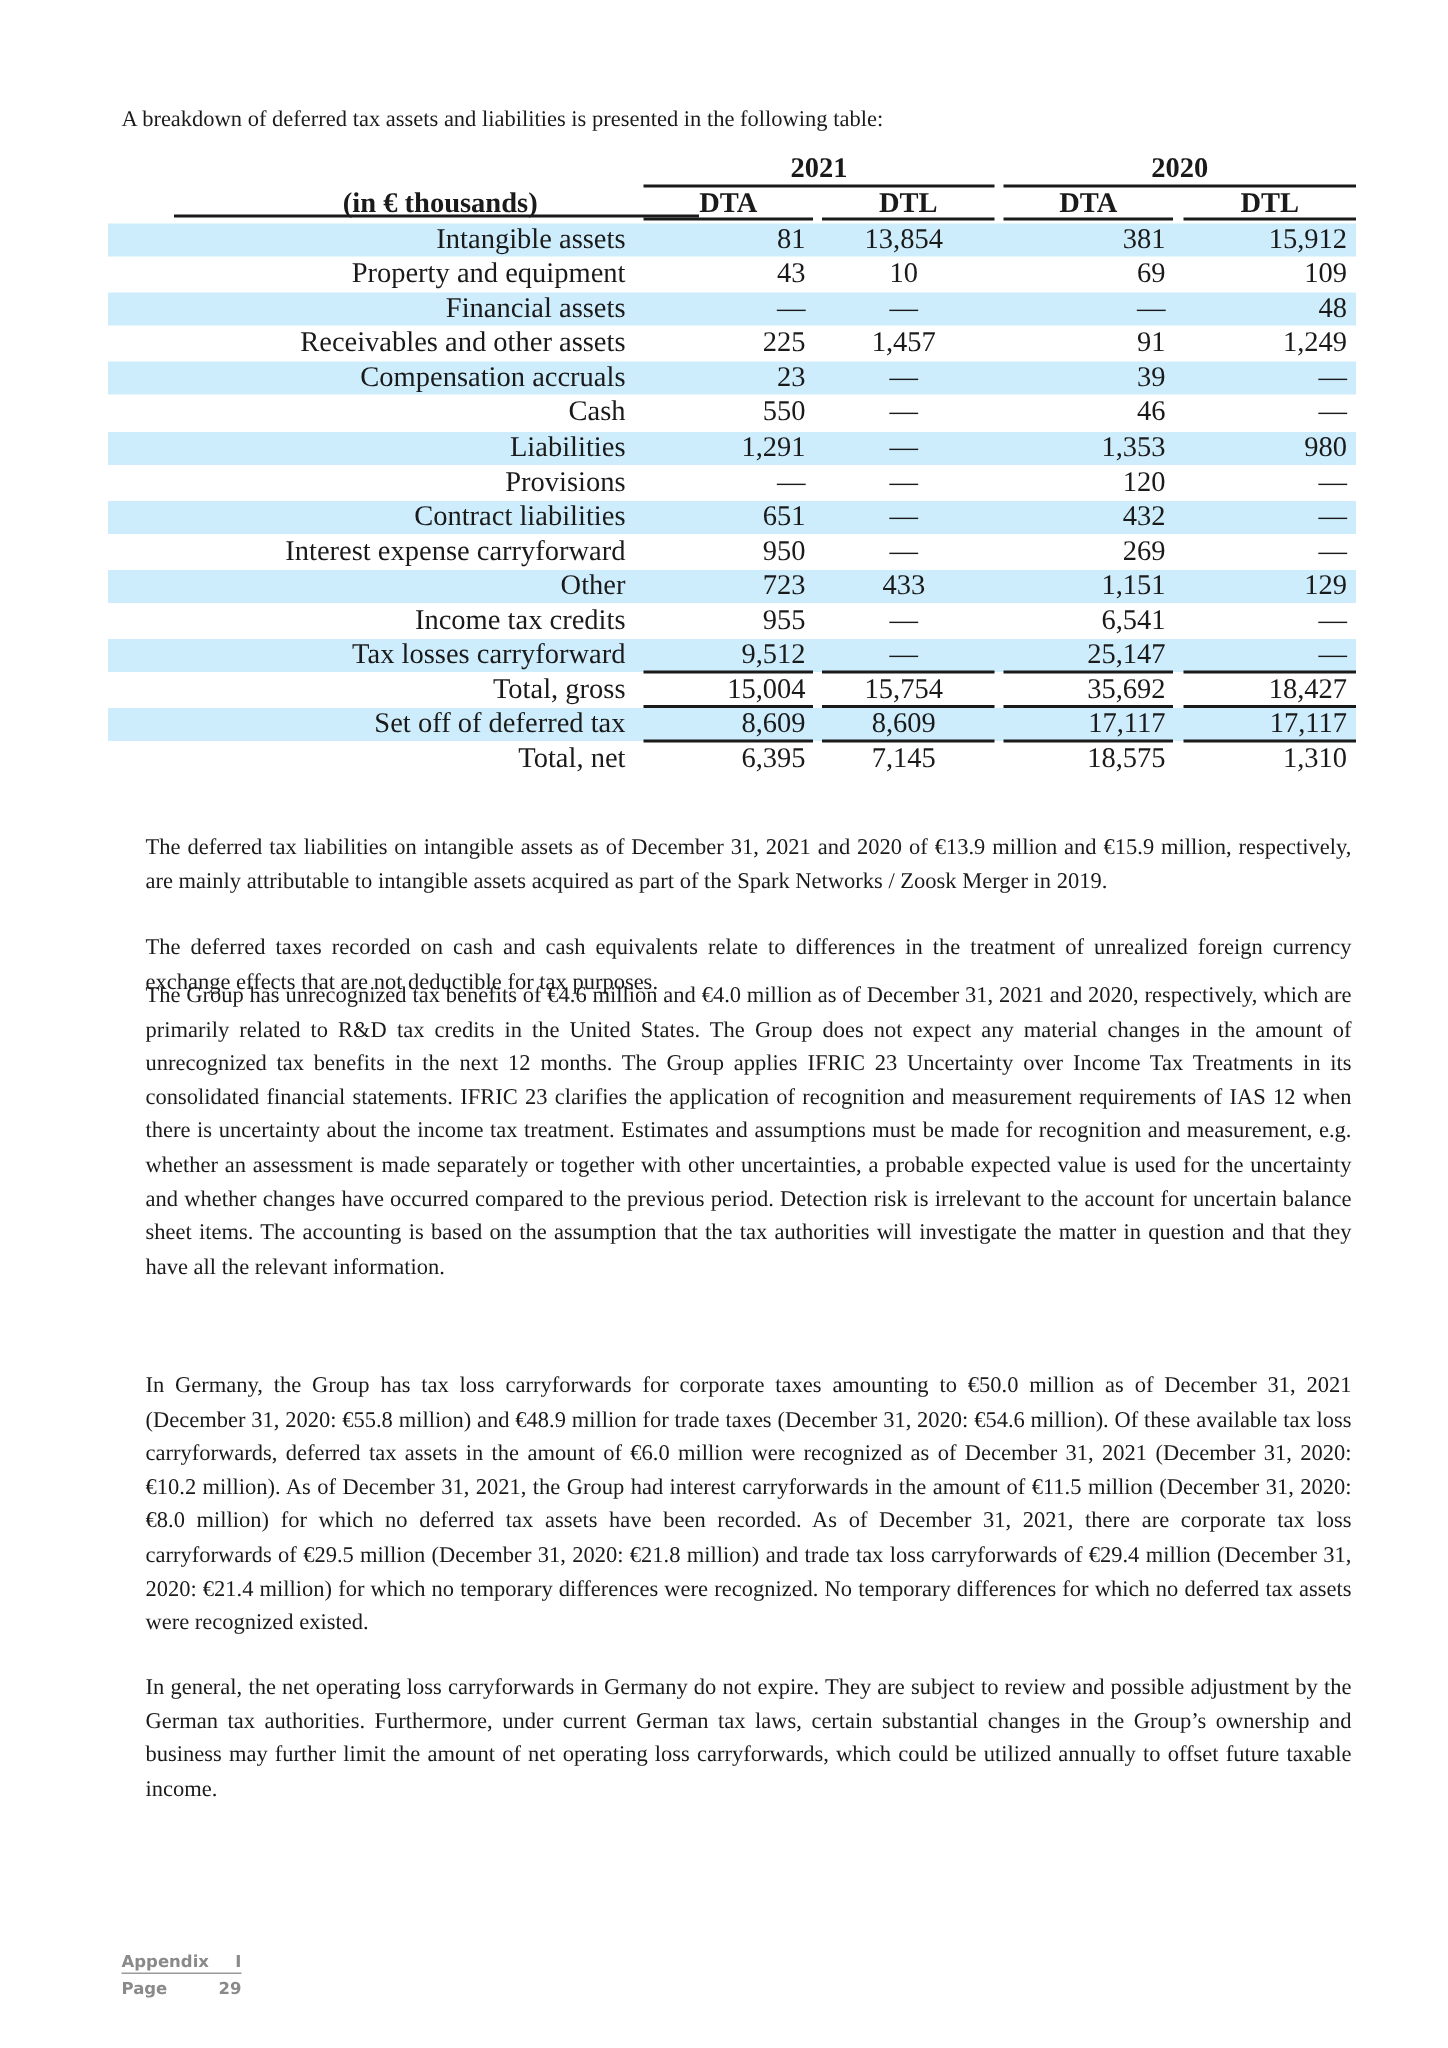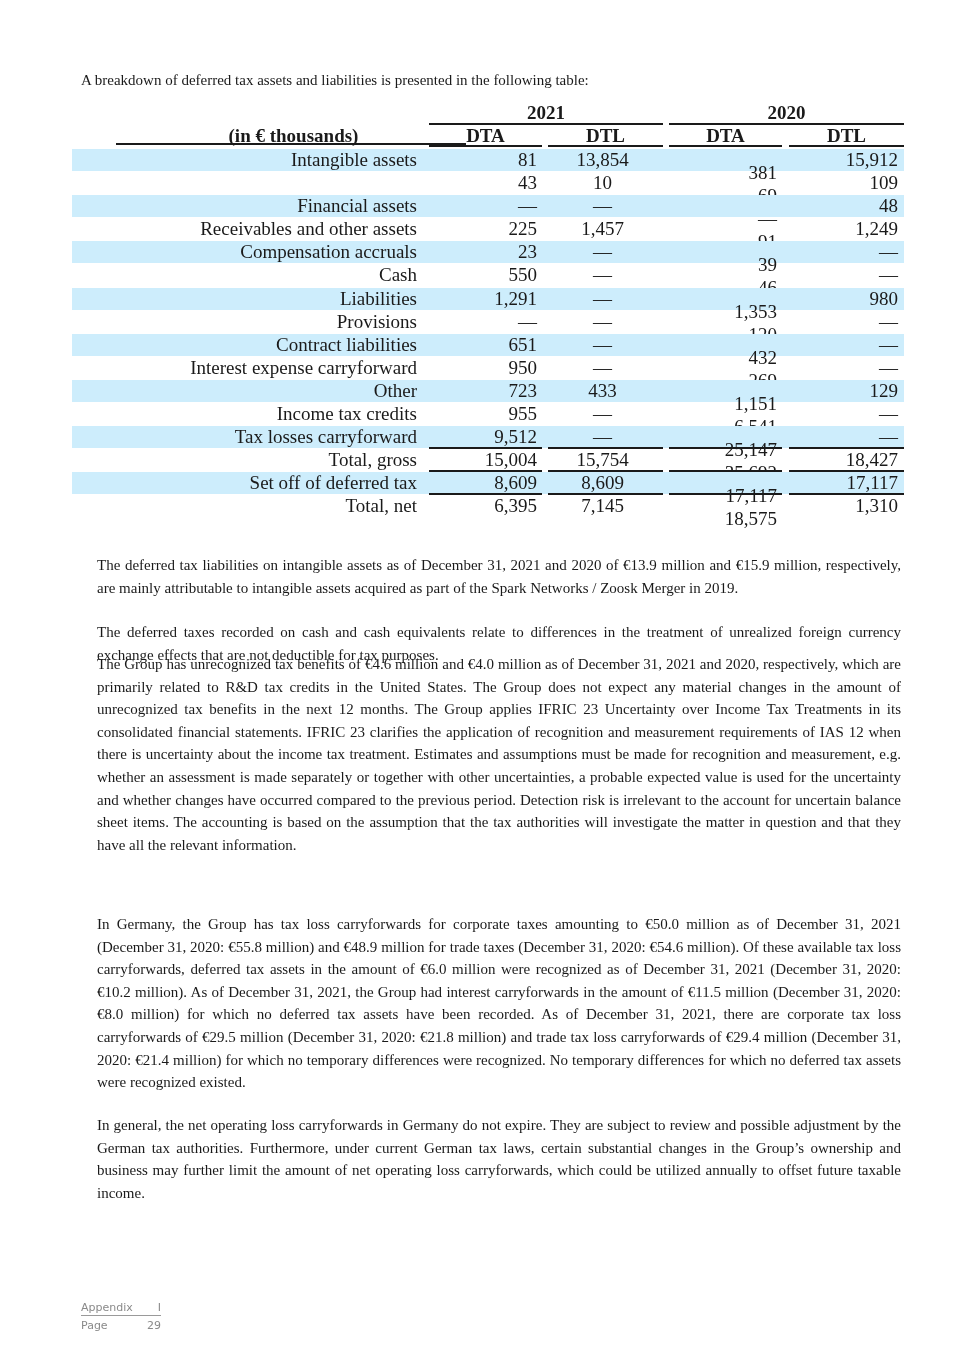--- a/index.html
+++ b/index.html
@@ -24,21 +24,21 @@
       position: absolute; left: 0; right: 0; top: 1px; bottom: 0;
       background: #cdedfc;
     }
     .cell {
       position: absolute; top: 0; height: 100%;
       white-space: nowrap;
     }
     .c-label { left: 5px; width: 340px; text-align: right; }
     .c0 { left: 357px; width: 108px; text-align: right; }
     .c1 { left: 476px; width: 109px; text-align: center; }
-    .c2 { left: 597px; width: 108px; text-align: right; margin-top: 13px; }
+    .c2 { left: 597px; width: 108px; text-align: right; }
     .c3 { left: 717px; width: 109px; text-align: right; }
     .hdr-year-row { height: 22px; position: relative; }
     .year {
       position: absolute; top: 0; height: 20px; line-height: 20px;
       text-align: center; font-weight: bold;
       border-bottom: 2px solid #1a1a1a;
     }
     .y2021 { left: 357px; width: 234px; }
     .y2020 { left: 597px; width: 235px; }
     .hdr-col-row { height: 23px; position: relative; }
@@ -71,21 +71,21 @@
     .p1 { top: 538px; }
     .p2 { top: 605px; }
     .p3 { top: 637px; }
     .p4 { top: 897px; }
     .p5 { top: 1098px; }
 
     
     .footer {
       position: absolute; left: 81px; top: 1298px;
       font-family: "DejaVu Sans", "Liberation Sans", sans-serif;
-      font-size: 11px; color: #8a8a8a; line-height: 20px;
+      font-size: 11px; color: #8a8a8a; line-height: 20px; font-weight: bold;
     }
     .foot-row { position: relative; height: 20px; width: 80px; }
     .foot-row.first { border-bottom: 1px solid #9a9a9a; height: 17px; }
     .foot-label { position: absolute; left: 0; top: 0; }
     .foot-val { position: absolute; right: 0; top: 0; }
   </style>
 </head>
 <body>
 
 <div class="intro">A breakdown of deferred tax assets and liabilities is presented in the following table:</div>
@@ -106,20 +106,21 @@
       <div class="row shaded">
         <div class="bg"></div>
         <div class="cell c-label">Intangible assets</div>
         <div class="cell c0">81</div>
         <div class="cell c1">13,854</div>
         <div class="cell c2">381</div>
         <div class="cell c3">15,912</div>
       </div>
       <div class="row">
         <div class="bg"></div>
+        <div class="cell c-label">Property and equipment</div>
         <div class="cell c0">43</div>
         <div class="cell c1">10</div>
         <div class="cell c2">69</div>
         <div class="cell c3">109</div>
       </div>
       <div class="row shaded">
         <div class="bg"></div>
         <div class="cell c-label">Financial assets</div>
         <div class="cell c0">—</div>
         <div class="cell c1">—</div>

